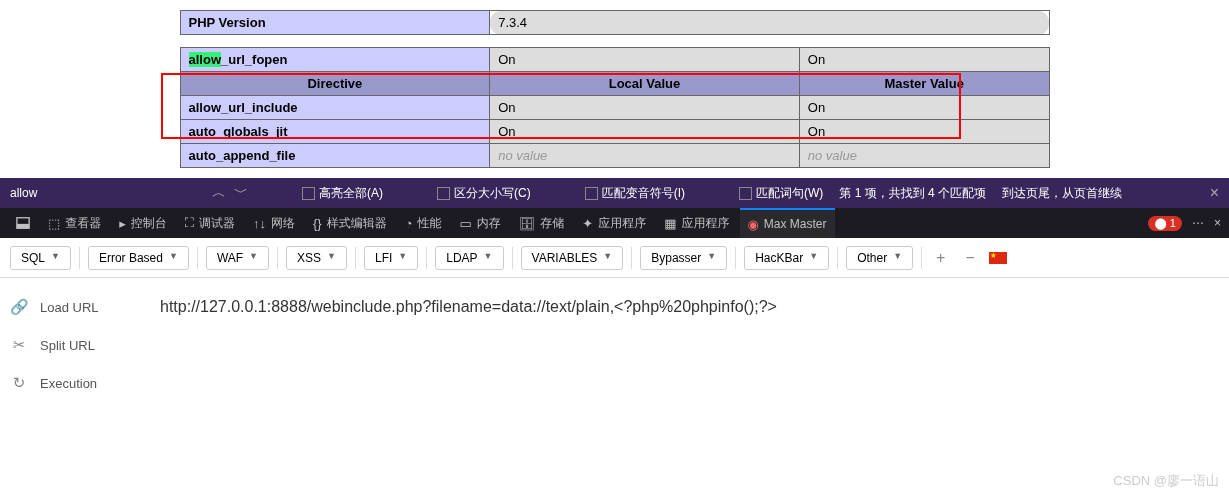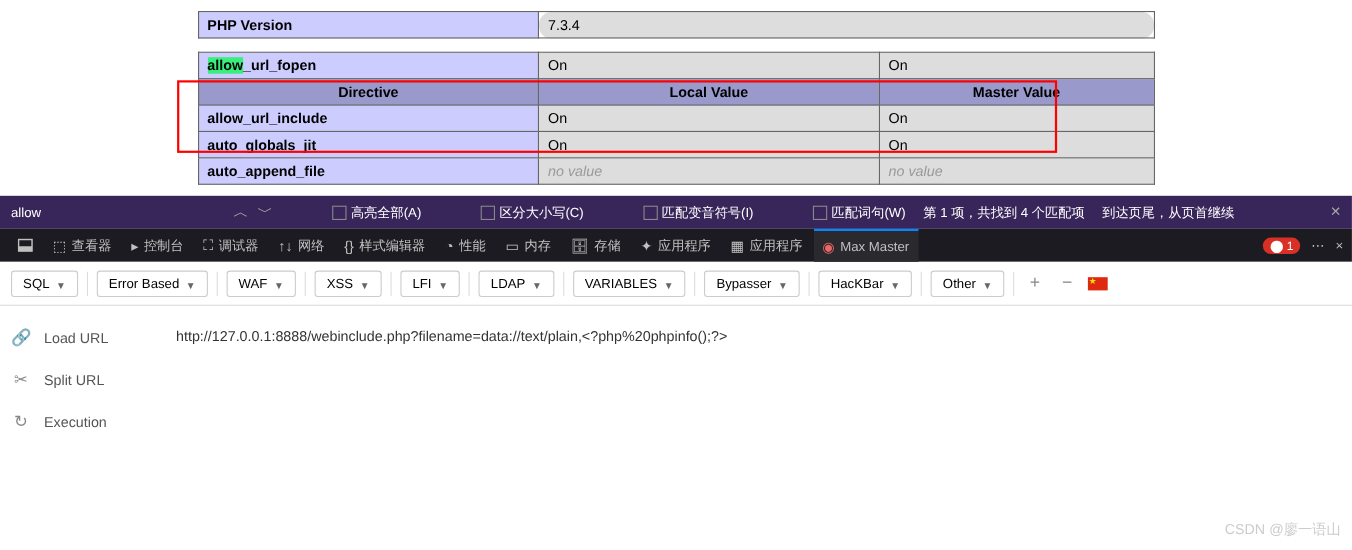--- a/index.html
+++ b/index.html
@@ -33,32 +33,32 @@
     .devtools-bar { background: #1c1b22; color: #c0c0c0; display: flex; align-items: center; height: 30px; padding: 0 8px; font-size: 12px; gap: 2px; }
     .devtools-tab { display: flex; align-items: center; gap: 5px; padding: 0 8px; height: 100%; cursor: pointer; }
     .devtools-tab.active { border-top: 2px solid #0a84ff; background: #2a2a2e; }
     .devtools-tab .icon { font-size: 13px; }
     .devtools-spacer { flex: 1; }
     .devtools-right { display: flex; align-items: center; gap: 10px; }
     .error-badge { background: #d93025; color: #fff; border-radius: 8px; padding: 1px 6px; font-size: 11px; }
     
     .hackbar-section { background: #fff; }
     .hackbar-toolbar { display: flex; align-items: center; height: 40px; padding: 0 10px; gap: 8px; border-bottom: 1px solid #ddd; }
-    .hackbar-dropdown { display: flex; align-items: flex-end; gap: 6px; padding: 4px 10px; border: 1px solid #ccc; border-radius: 3px; font-size: 12px; cursor: pointer; background: #fff; }
+    .hackbar-dropdown { display: flex; align-items: flex-start; gap: 6px; padding: 4px 10px; border: 1px solid #ccc; border-radius: 3px; font-size: 12px; cursor: pointer; background: #fff; }
     .hackbar-dropdown .caret { font-size: 9px; color: #666; }
     .hackbar-divider { width: 1px; height: 22px; background: #ddd; }
     .hackbar-icon-btn { color: #888; font-size: 16px; cursor: pointer; padding: 0 6px; }
     .flag-cn { width: 18px; height: 12px; background: #de2910; position: relative; display: inline-block; }
     .flag-cn::after { content: '★'; color: #ffde00; font-size: 8px; position: absolute; left: 1px; top: -1px; }
     
     .hackbar-main { display: flex; }
     .hackbar-sidebar { width: 150px; padding: 20px 10px; display: flex; flex-direction: column; gap: 20px; }
     .hackbar-side-item { display: flex; align-items: center; gap: 12px; color: #555; font-size: 13px; cursor: pointer; }
     .hackbar-side-item .icon { width: 18px; text-align: center; color: #888; font-size: 15px; }
-    .hackbar-url { flex: 1; padding: 20px 10px; font-size: 13px; color: #333; }
+    .hackbar-url { flex: 1; padding: 20px 10px; font-size: 16px; color: #333; }
     
     .watermark { position: absolute; right: 10px; bottom: 10px; color: #ccc; font-size: 13px; }
     
     svg.icon-svg { width: 14px; height: 14px; fill: currentColor; vertical-align: middle; }
   </style>
 </head>
 <body>
 
 <div class="phpinfo-section">
   <table class="phpinfo-table version-table">

